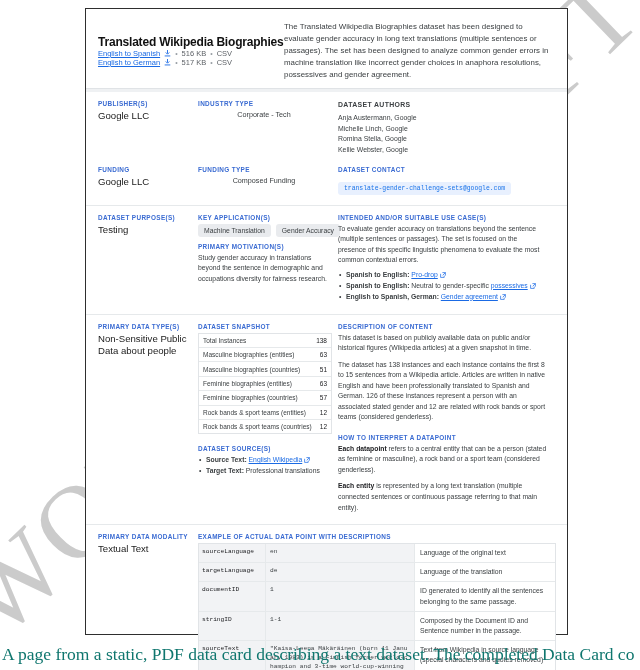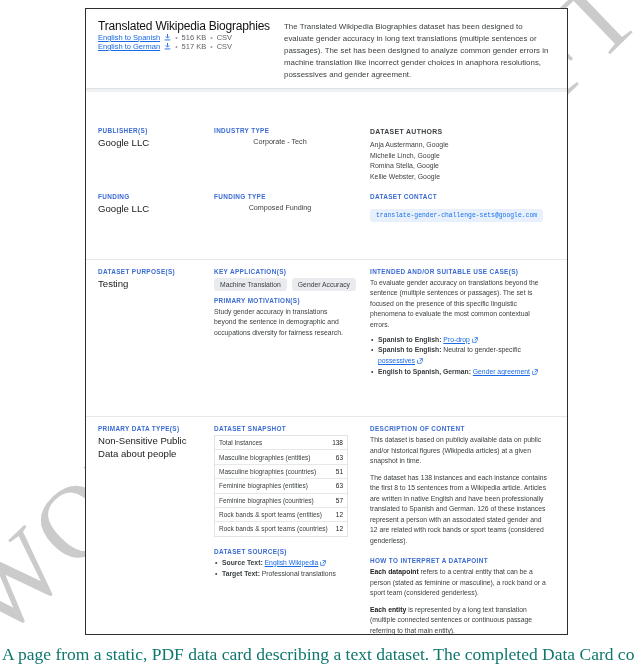--- a/index.html
+++ b/index.html
@@ -13,31 +13,31 @@
     letter-spacing:2px; }
 
   
   .card { position:absolute; left:85px; top:8px; width:483px; height:627px;
     background:#fff; border:1px solid #2e2e2e; z-index:2;
     display:flex; flex-direction:column; color:#202124; }
 
   
   .card-header { display:flex; gap:10px; padding:10px 14px 7px 12px; }
   .hdr-left { width:176px; flex:none; }
-  .title { font-size:12px; font-weight:normal; letter-spacing:-0.2px; white-space:nowrap; color:#111; }
+  .title { font-size:12px; font-weight:bold; letter-spacing:-0.2px; white-space:nowrap; color:#111;margin-top:16px; }
   .dl-row { margin-top:0; font-size:7.5px; color:#5f6368; display:flex; align-items:center; gap:4px; }
   .dl-link { color:#1a6ae4; text-decoration:underline; cursor:pointer; }
   .dl-icon { display:inline-flex; }
   .dot::before { content:"•"; color:#9aa0a6; font-size:7px; }
   .hdr-desc { flex:1; font-size:7.9px; line-height:1.52; color:#3c4043; padding-top:2px; }
 
   .divider { height:4px; background:#eff1f3; border-top:1px solid #e0e3e6; flex:none; }
 
   
-  .sec { display:grid; grid-template-columns:100px 140px 1fr; padding:8px 12px; column-gap:16px;margin-top:27px; }
+  .sec { display:grid; grid-template-columns:100px 140px 1fr; padding:8px 12px; column-gap:0; }
   .sec + .sec { border-top:1px solid #e6e9eb; }
   .lbl { color:#3a6bd2; font-size:6.4px; font-weight:bold; letter-spacing:0.35px; margin-bottom:3px; }
   .bigval { font-size:9.6px; line-height:1.3; color:#1b1b1b; }
   .midval { font-size:7.2px; color:#3c4043;text-align:center; }
   .cell { padding-right:8px; }
   .rowgap { margin-top:11px; }
 
   .authors div { font-size:6.9px; color:#3c4043; line-height:1.5; }
 
   .pill { display:inline-block; background:#e8f0fe; color:#1a73e8;

